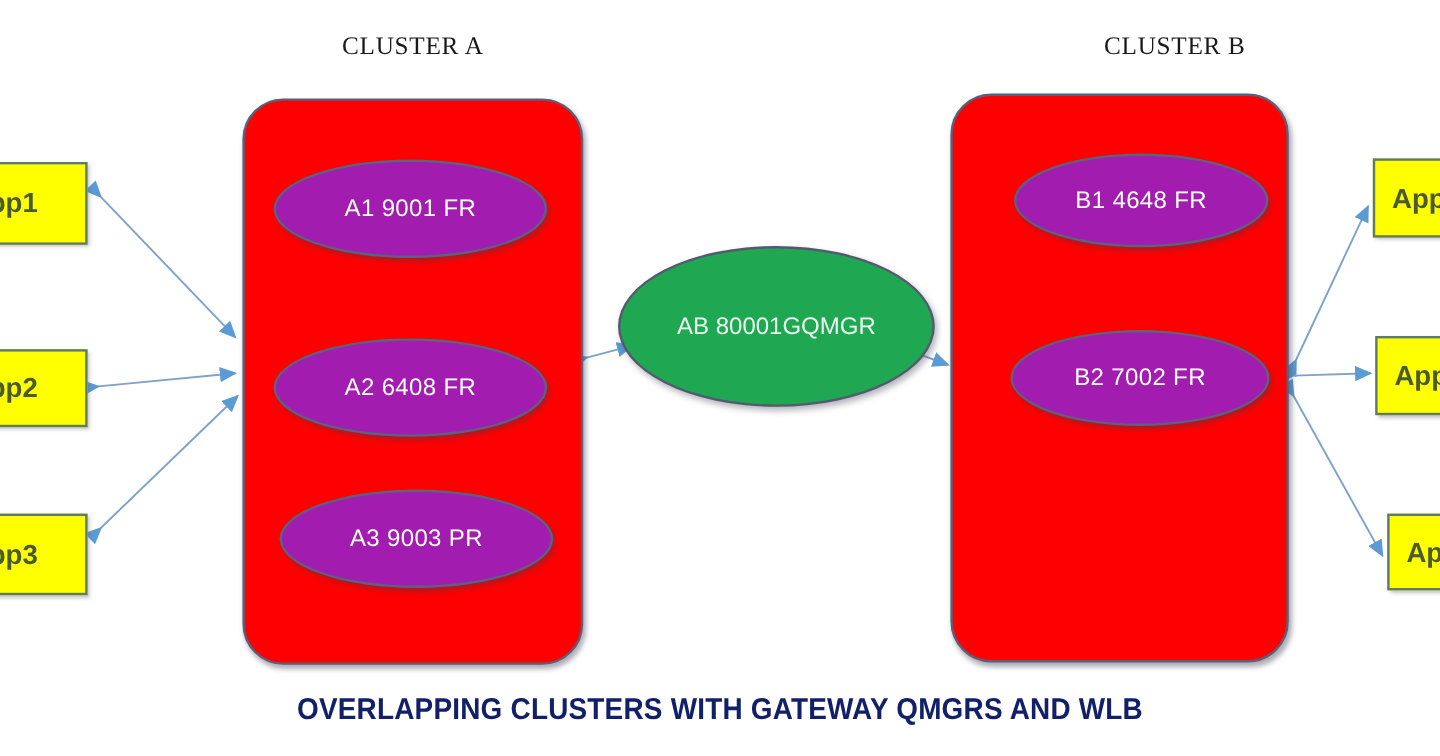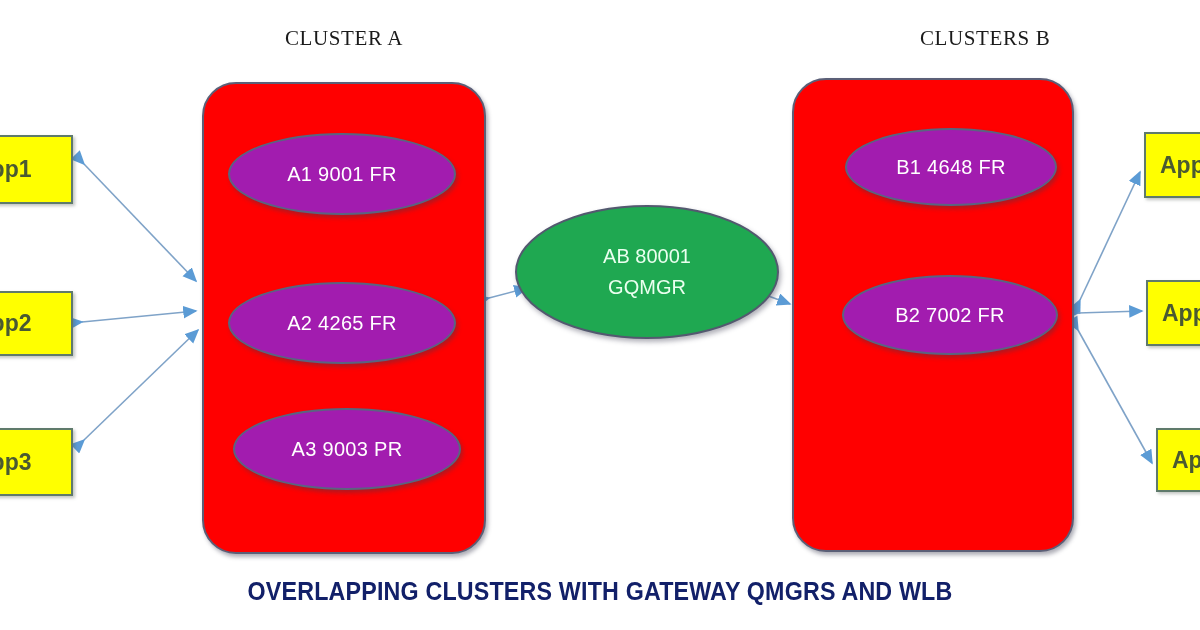--- a/index.html
+++ b/index.html
@@ -47,21 +47,21 @@
     text-align:center;
   }
 
   
   .gateway{
     position:absolute;
     background:#1FA851;
     border:2px solid #53596f;
     border-radius:50%;
     box-sizing:border-box;
-    display:flex;flex-direction:column;
+    display:flex;flex-direction:row;
     align-items:center;justify-content:center;
     color:#eaffef;
     font-size:20px;
     line-height:1.55;
     box-shadow:2px 3px 5px rgba(60,60,80,.40);
     text-align:center;
   }
 
   
   .app-box{
@@ -129,30 +129,30 @@
 
     <line x1="1078" y1="330" x2="1152" y2="463" stroke="#7FA3C8" stroke-width="1.6" marker-start="url(#arwS)" marker-end="url(#arw)"></line>
   </svg>
 
   <div class="cluster-label" style="left:285px;top:26px;">CLUSTER A</div>
 
   <div class="cluster-box" style="left:202px;top:82px;width:284px;height:472px;"></div>
 
   <div class="qmgr" style="left:228px;top:133px;width:228px;height:82px;">A1 9001 FR</div>
 
-  <div class="qmgr" style="left:228px;top:282px;width:228px;height:82px;">A2 4265 FR</div>
+  <div class="qmgr" style="left:228px;top:282px;width:228px;height:82px;">A2 6408 FR</div>
 
   <div class="qmgr" style="left:233px;top:408px;width=228px;width:228px;height:82px;">A3 9003 PR</div>
 
   <div class="gateway" style="left:515px;top:205px;width:264px;height:134px;">
     <span>AB 80001</span>
     <span>GQMGR</span>
   </div>
 
-  <div class="cluster-label" style="left:920px;top:26px;">CLUSTERS B</div>
+  <div class="cluster-label" style="left:920px;top:26px;">CLUSTER B</div>
 
   <div class="cluster-box" style="left:792px;top:78px;width:282px;height:474px;"></div>
 
   <div class="qmgr" style="left:845px;top:128px;width:212px;height:78px;">B1 4648 FR</div>
 
   <div class="qmgr" style="left:842px;top:275px;width:216px;height:80px;text-align:right;">B2 7002 FR</div>
 
 
   <div class="app-box" style="left:-38px;top:135px;width:111px;height:69px;">App1</div>
 

